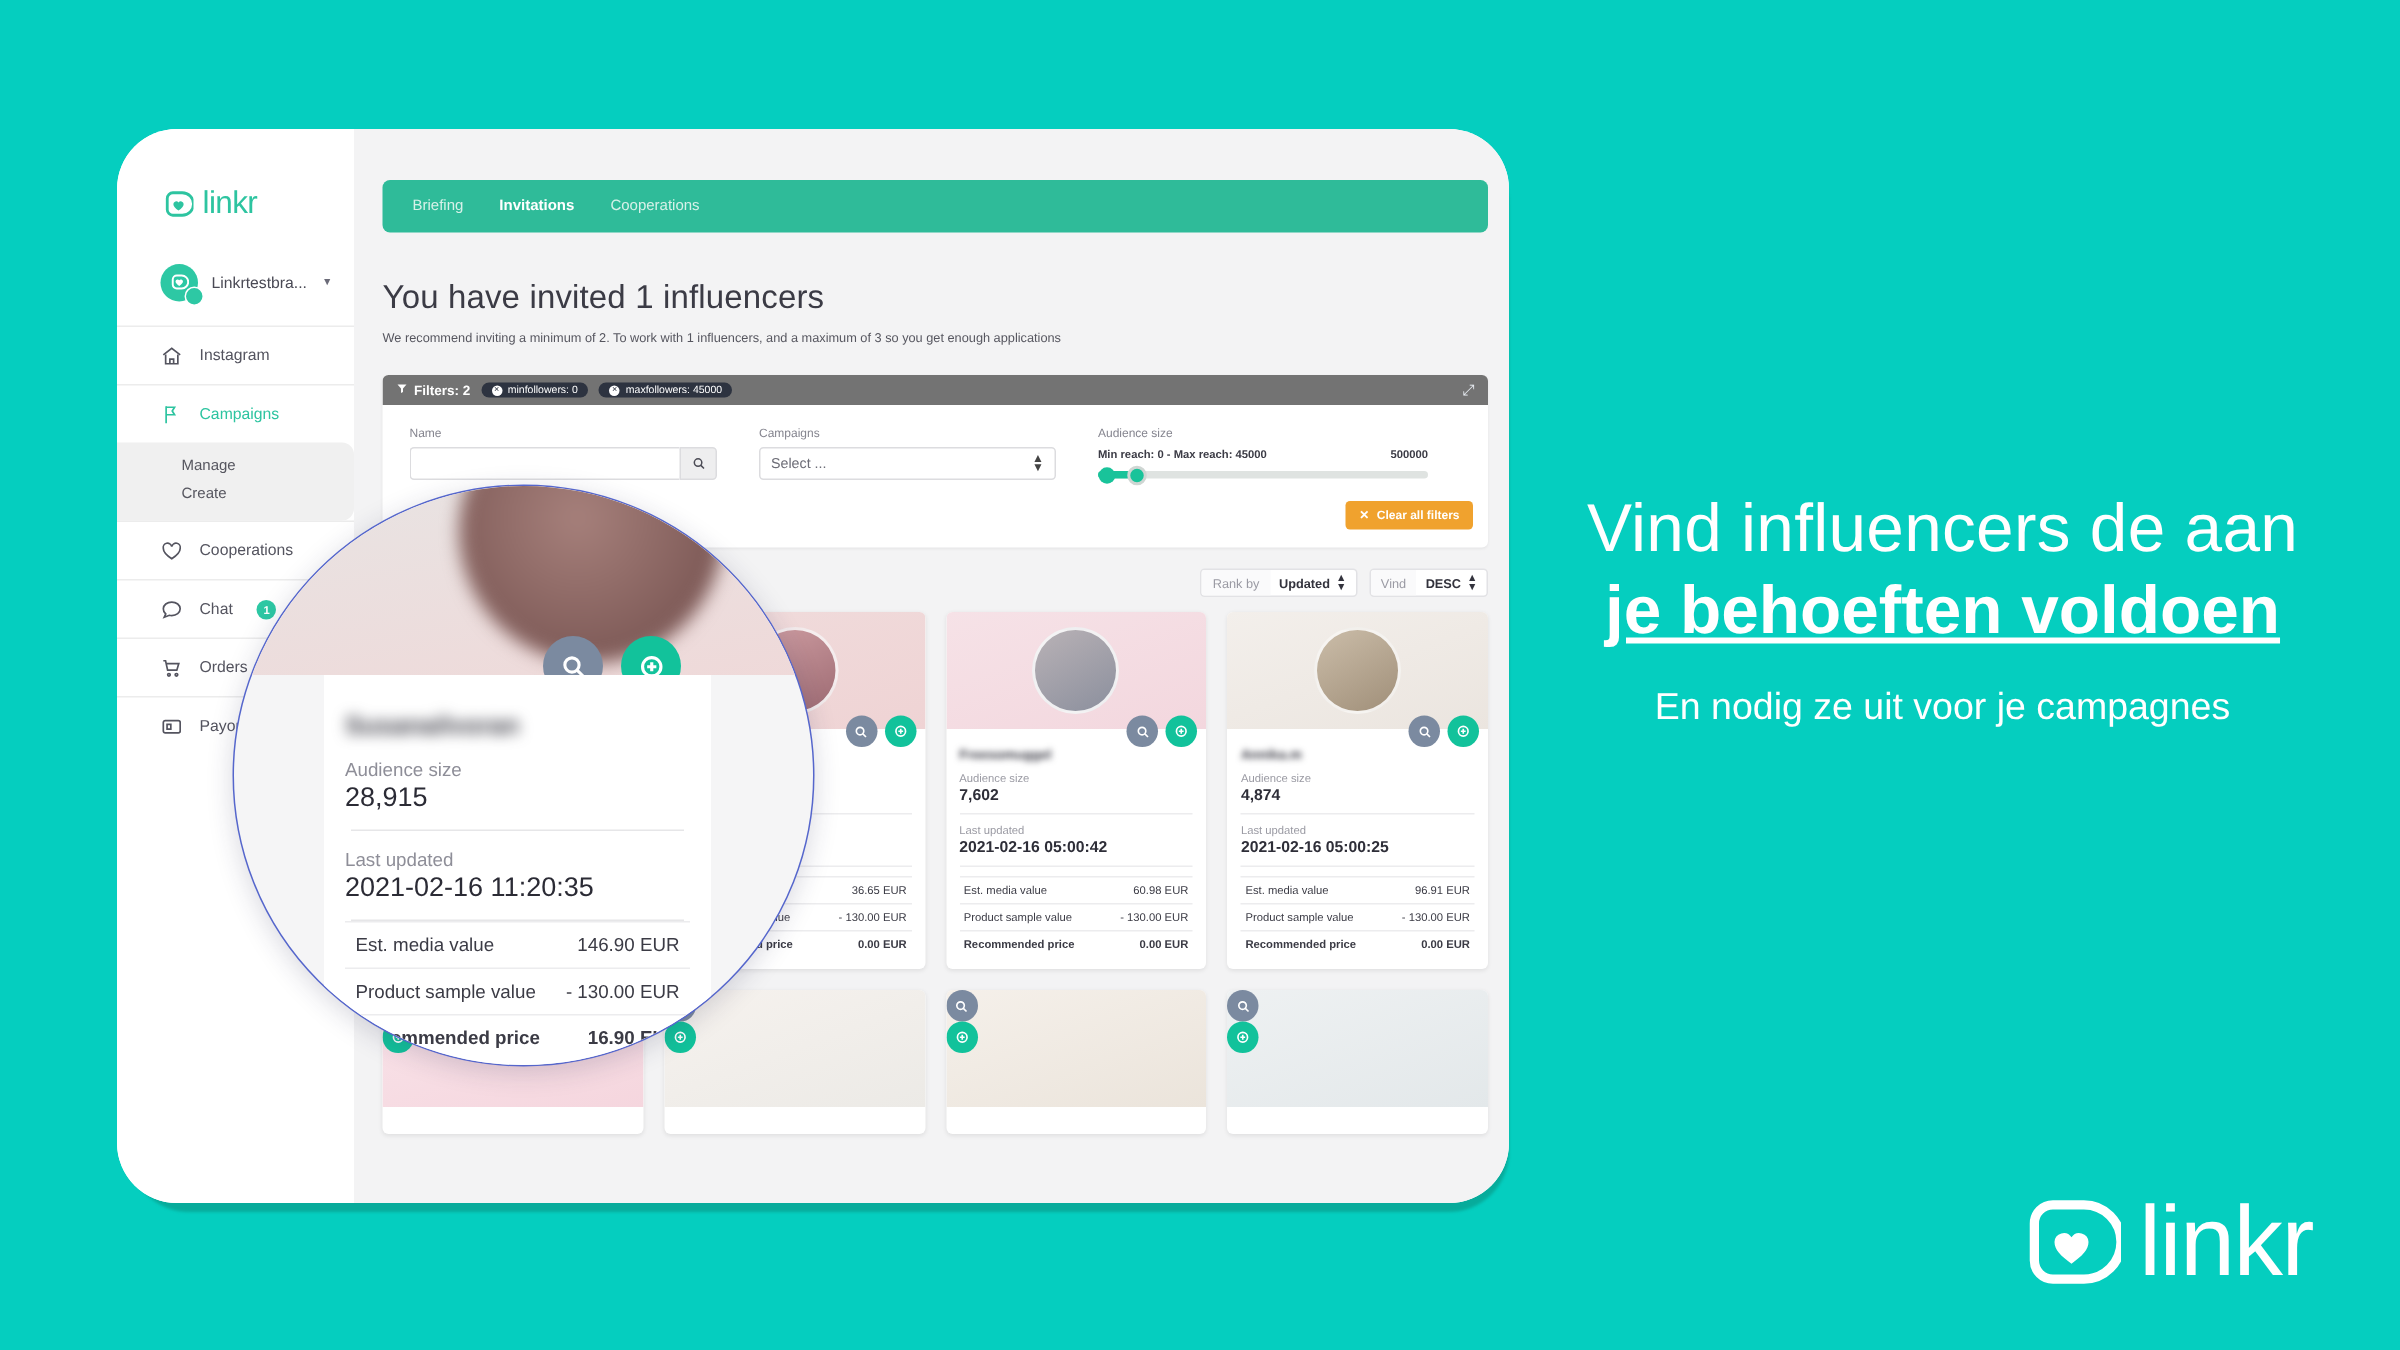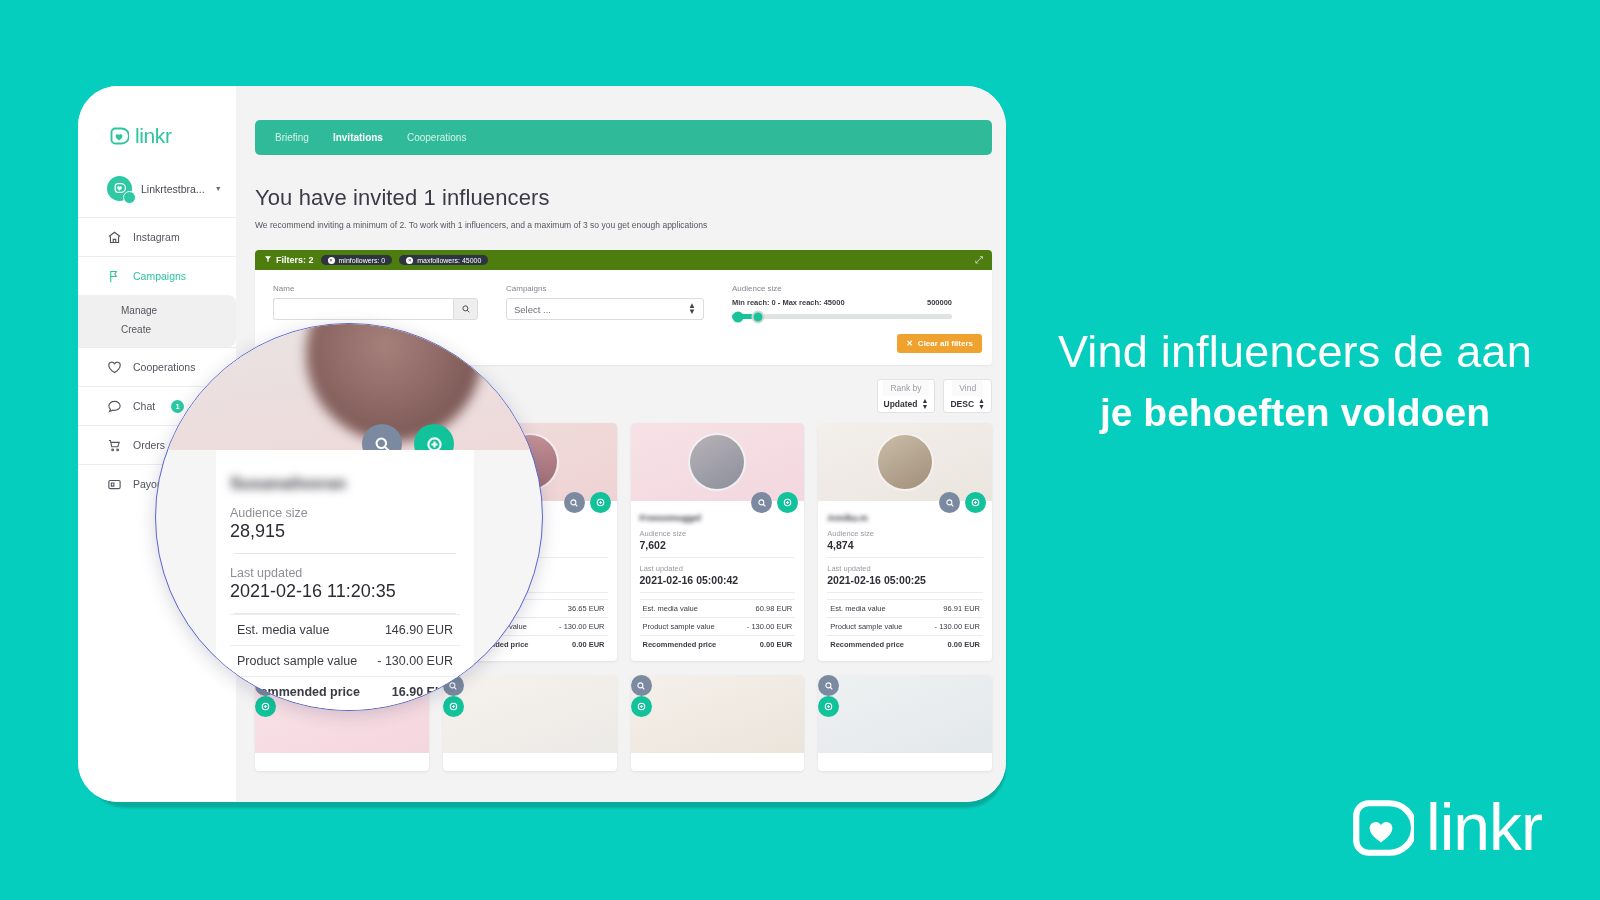--- a/index.html
+++ b/index.html
@@ -13,22 +13,23 @@
   
   #marketing{
     position:absolute; left:1010px; top:325px; width:570px;
     text-align:center; color:#ffffff;
   }
   #marketing .line1{
     font-size:45px; font-weight:300; line-height:1.2; letter-spacing:.2px;
     white-space:nowrap;
   }
   #marketing .line2{
-    font-size:39px; font-weight:700; line-height:1.25; margin-top:10px;
+    font-size:45px; font-weight:700; line-height:1.25; margin-top:0;
     white-space:nowrap;
+    text-decoration:underline;
   }
   #marketing .sub{
     font-size:25px; font-weight:400; margin-top:22px; white-space:nowrap;
   }
 
   
   #brand-logo{
     position:absolute; left:1348px; top:795px;
     display:flex; align-items:center; gap:12px;
   }
@@ -110,21 +111,21 @@
 
   #page-head{ margin:30px 0 16px 19px; }
   #page-head h1{ font-size:22px;font-weight:400;color:#3b3b45;letter-spacing:.1px;}
   #page-head p{ font-size:8.5px;color:#56565f;margin-top:9px;}
 
   #filters-card{
     margin:20px 14px 0 19px; background:#fff; border-radius:4px;
     overflow:hidden; box-shadow:0 1px 2px rgba(0,0,0,.06);
   }
   #filters-bar{
-    height:20px;background:#4d7c0f;display:flex;align-items:center;
+    height:20px;background:#737373;display:flex;align-items:center;
     padding:0 9px; gap:7px; color:#fff;
   }
   #filters-bar .ftitle{font-size:9px;font-weight:700;display:flex;align-items:center;gap:4px;}
   .chip{
     display:flex;align-items:center;gap:4px;
     background:#2d3340;border-radius:9px;padding:1.5px 7px;font-size:7px;color:#fff;
   }
   .chip .dot{
     width:7px;height:7px;border-radius:50%;background:#fff;color:#2d3340;
     display:flex;align-items:center;justify-content:center;font-size:6px;line-height:1;
@@ -163,21 +164,21 @@
   .clear-btn{
     background:#f0a22e;color:#fff;font-size:8px;font-weight:700;
     border-radius:3px;padding:5px 9px;display:flex;align-items:center;gap:5px;
   }
 
   #result-head{
     margin:14px 14px 0 19px;display:flex;align-items:center;
   }
   #result-head .rtitle{font-size:10.5px;font-weight:700;color:#3b3b45;}
   #result-head .controls{margin-left:auto;display:flex;gap:8px;}
-  .ctrl{display:flex;align-items:center;border:1px solid #e2e2e5;border-radius:3px;background:#fff;overflow:hidden;height:34px;flex-direction:column;}
+  .ctrl{display:flex;align-items:center;border:1px solid #e2e2e5;border-radius:3px;background:#fff;overflow:hidden;height:19px;}
   .ctrl .lbl{font-size:8.5px;color:#9a9aa3;padding:0 7px;background:#fafafb;height:100%;display:flex;align-items:center;}
   .ctrl .val{font-size:8.5px;color:#33333d;font-weight:700;padding:0 6px;display:flex;align-items:center;gap:4px;height:100%;}
   .ctrl .val .ar{font-size:7px;line-height:.8;}
 
   
   #cards{
     margin:10px 14px 0 19px; display:grid; grid-template-columns:repeat(4,1fr);
     gap:14px;
   }
   .icard{
@@ -253,20 +254,21 @@
   }
   #lens .lrow:first-of-type{border-top:none;}
   #lens .lrow.strong{font-weight:700;}
 </style>
 </head>
 <body>
 
 <div id="marketing">
   <div class="line1">Vind influencers de aan</div>
   <div class="line2">je behoeften voldoen</div>
+  <div class="sub">En nodig ze uit voor je campagnes</div>
 </div>
 
 <div id="brand-logo">
   <span class="mark">
     <svg viewBox="0 0 64 64" width="66" height="66">
       <path d="M8 20a12 12 0 0 1 12-12h20a24 24 0 0 1 0 48H20A12 12 0 0 1 8 44z" fill="none" stroke="#fff" stroke-width="6"></path>
       <path d="M32 46c-7-5-11-9-11-14a6 6 0 0 1 11-3 6 6 0 0 1 11 3c0 5-4 9-11 14z" fill="#fff"></path>
     </svg>
   </span>
   <span class="word">linkr</span>

